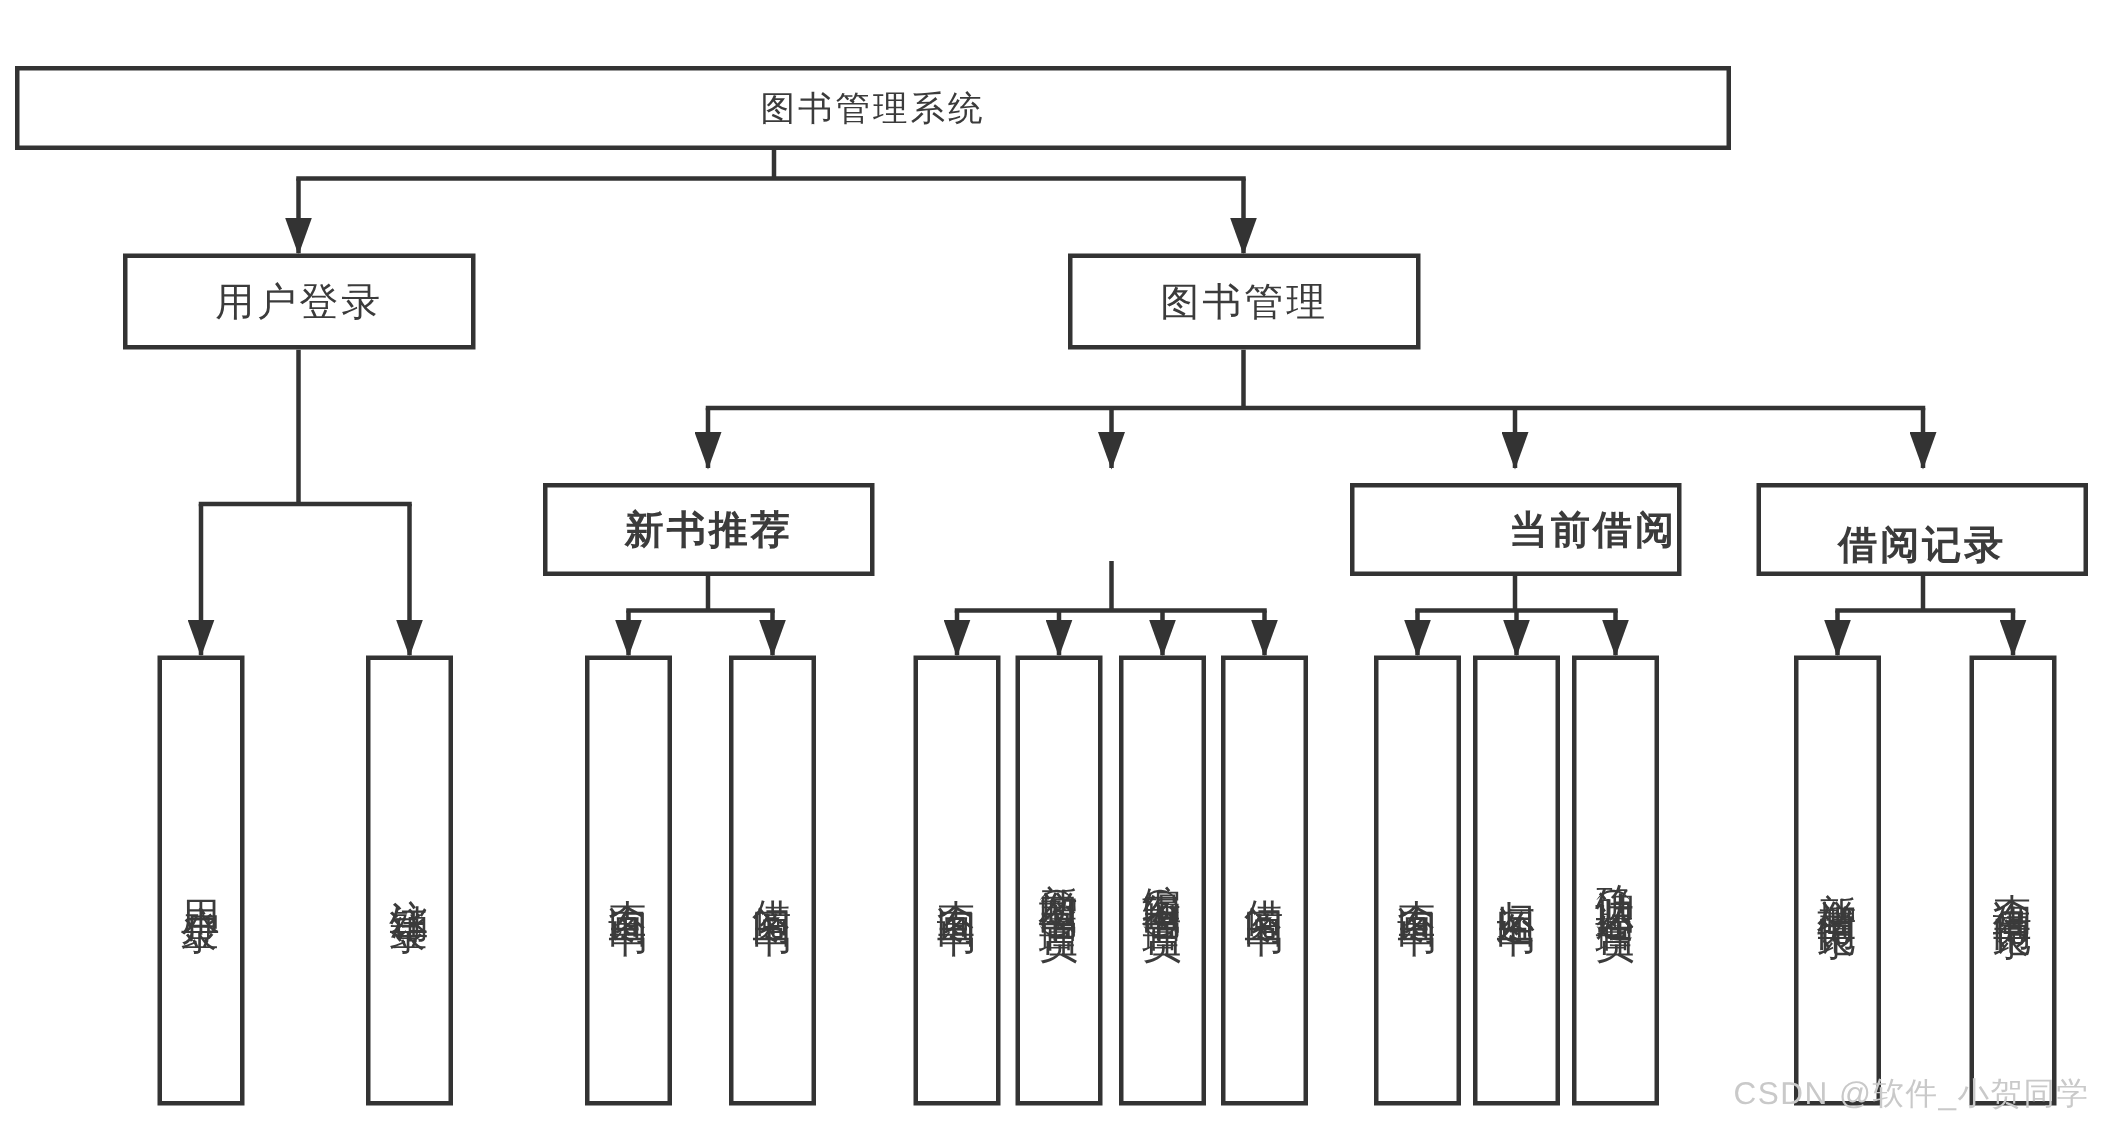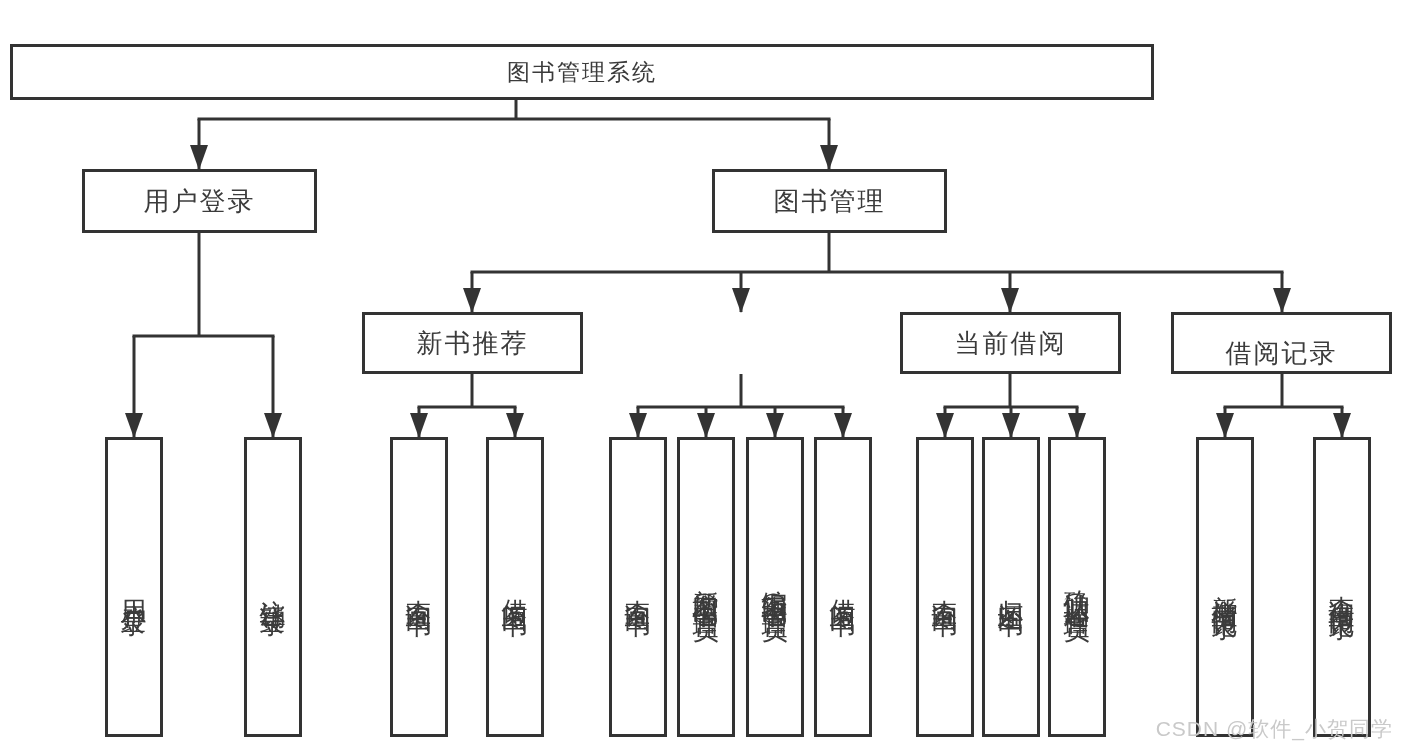--- a/index.html
+++ b/index.html
@@ -39,21 +39,21 @@
   .root-box { font-size: 23px; letter-spacing: 2px; }
   .leaf { width: 58px; height: 300px; top: 437px; }
   .leaf span {
     writing-mode: vertical-rl;
     font-size: 26px;
     line-height: 1;
     letter-spacing: 4px;
     white-space: nowrap;
   }
   .lvl2 { width: 235px; height: 64px; top: 169px; }
-  .lvl3 { width: 221px; height: 62px; top: 312px; }
+  .lvl3 { width: 221px; height: 62px; top: 322px; font-weight: bold; }
   #watermark {
     position: absolute;
     right: 12px;
     bottom: 4px;
     font-size: 21px;
     color: #c9c9c9;
     letter-spacing: 1px;
     z-index: 3;
     margin-top: 29px;
   }
@@ -120,21 +120,21 @@
   <div class="node hbox lvl2" style="left:82px;">
     <span>用户登录</span>
   </div>
   <div class="node hbox lvl2" style="left:712px;">
     <span>图书管理</span>
   </div>
 
   <div class="node hbox lvl3" style="left:362px;">
     <span>新书推荐</span>
   </div>
-  <div class="node hbox lvl3" style="left:900px;">
+  <div class="node hbox lvl3" style="left:900px;justify-content:flex-end;">
     <span>当前借阅</span>
   </div>
   <div class="node hbox lvl3" style="left:1171px;align-items:flex-end;">
     <span>借阅记录</span>
   </div>
 
   <div class="node leaf" style="left:105px;">
     <span>用户登录</span>
   </div>
   <div class="node leaf" style="left:244px;">

